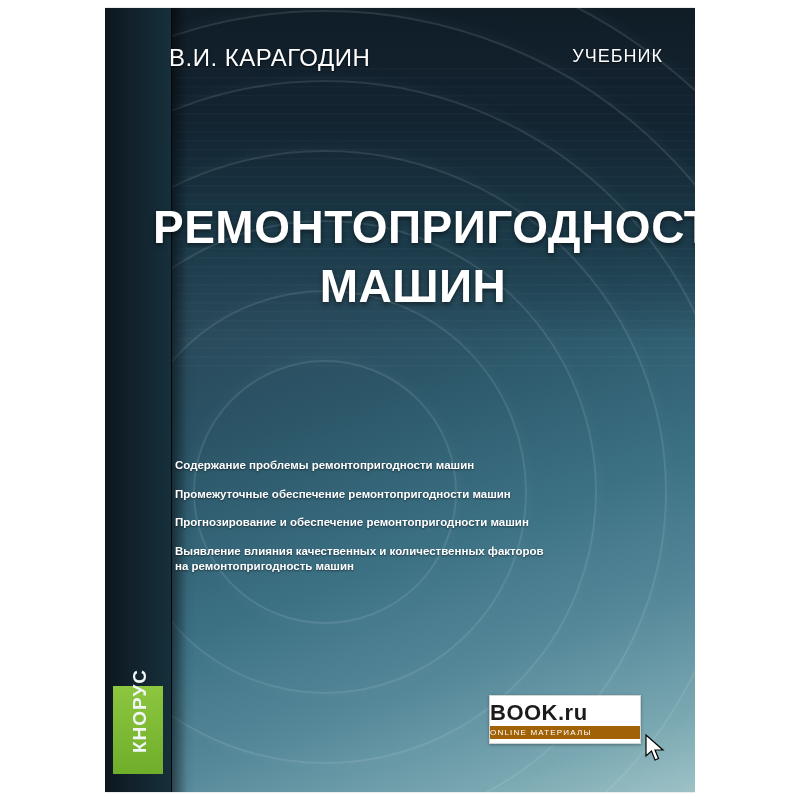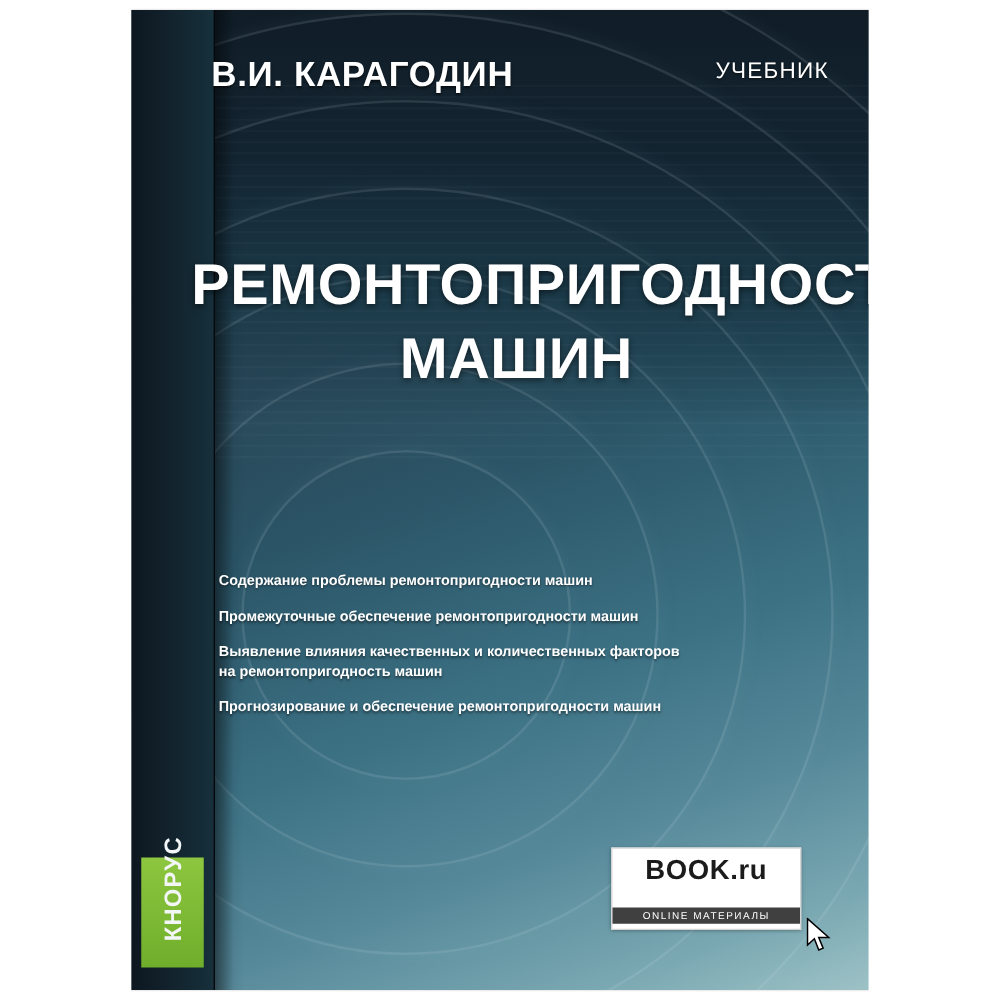--- a/index.html
+++ b/index.html
@@ -106,22 +106,22 @@
     height: 88px;
     background: linear-gradient(180deg, #8dc63f 0%, #6fae2b 100%);
   }
 
   
   .author {
     position: absolute;
     left: 64px;
     top: 36px;
     color: #ffffff;
-    font-size: 28px;
-    font-weight: bold;
+    font-size: 24px;
+    font-weight: normal;
     letter-spacing: 0.5px;
     text-shadow: 0 1px 2px rgba(0,0,0,0.6);
   }
   .kind {
     position: absolute;
     right: 32px;
     top: 38px;
     color: #ffffff;
     font-size: 18px;
     font-weight: normal;
@@ -161,33 +161,33 @@
 
   
   .badge {
     position: absolute;
     right: 54px;
     bottom: 48px;
     width: 150px;
     background: #ffffff;
     border: 1px solid #d5d5d5;
     padding: 5px 0 4px 0;
-    text-align: center;
+    text-align: left;
     box-shadow: 0 1px 3px rgba(0,0,0,0.35);
   }
   .badge .bk-main {
     font-size: 22px;
     font-weight: bold;
     color: #1b1b1b;
     letter-spacing: 0.5px;
     line-height: 1.05;
   }
   .badge .bk-sub {
-    margin-top: 19px;
-    background: #404040;
+    margin-top: 2px;
+    background: #a16207;
     color: #ffffff;
     font-size: 8px;
     letter-spacing: 1.2px;
     padding: 2px 0;
   }
 
   
   .cursor {
     position: absolute;
     right: 28px;
@@ -236,23 +236,23 @@
     <div class="kind">УЧЕБНИК</div>
 
     <div class="title">
       <div>РЕМОНТОПРИГОДНОСТЬ</div>
       <div>МАШИН</div>
     </div>
 
     <div class="topics">
       <div class="topic">Содержание проблемы ремонтопригодности машин</div>
       <div class="topic">Промежуточные обеспечение ремонтопригодности машин</div>
+      <div class="topic">Прогнозирование и обеспечение ремонтопригодности машин</div>
       <div class="topic" style="white-space: pre-line;">Выявление влияния качественных и количественных факторов
 на ремонтопригодность машин</div>
-      <div class="topic">Прогнозирование и обеспечение ремонтопригодности машин</div>
     </div>
 
     <div class="badge">
       <div class="bk-main">BOOK.ru</div>
       <div class="bk-sub">ONLINE МАТЕРИАЛЫ</div>
     </div>
 
     <div class="cursor">
       <svg width="22" height="30" viewBox="0 0 22 30">
         <polygon points="1,1 1,22 6.5,17 10,26 13.5,24.5 10,16 18,16" fill="#ffffff" stroke="#000000" stroke-width="1.2"></polygon>

